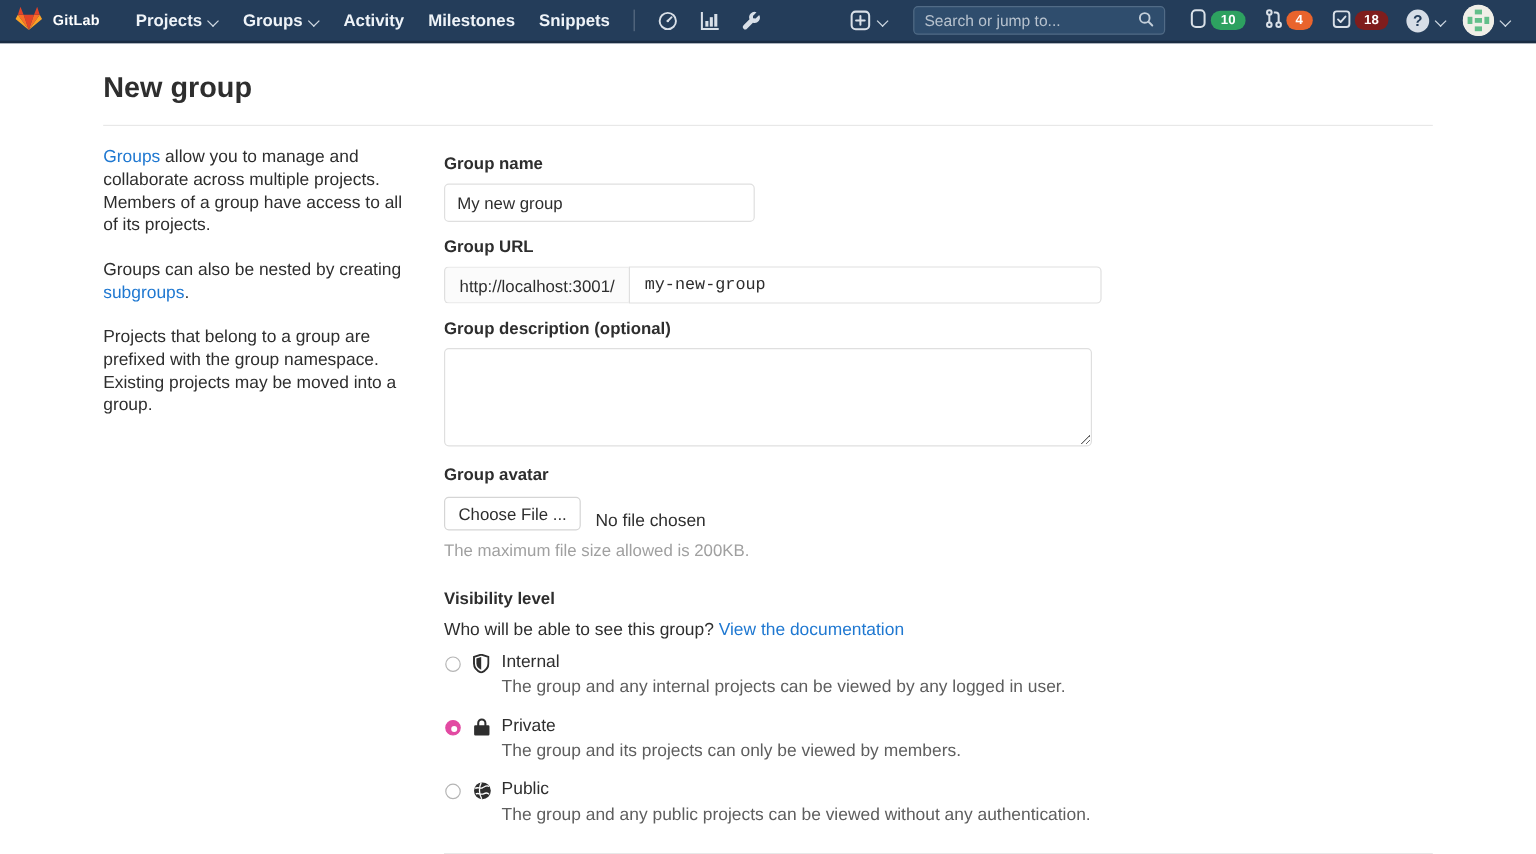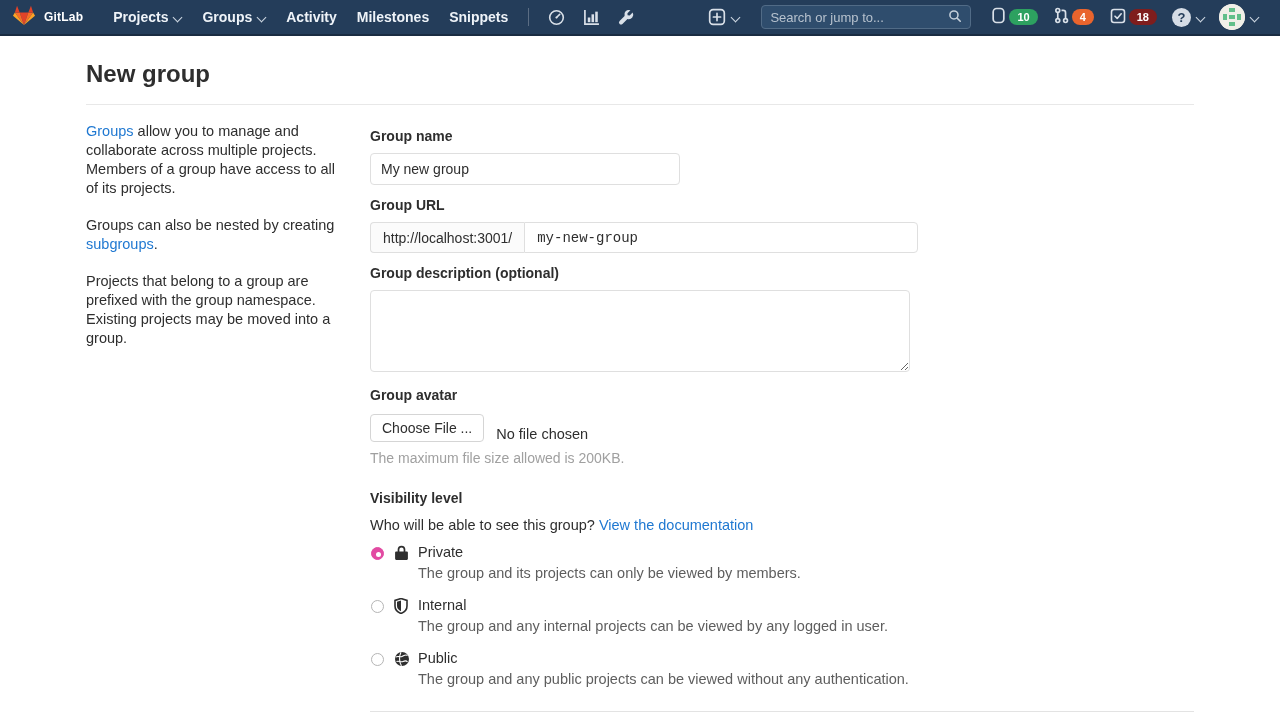--- a/index.html
+++ b/index.html
@@ -85,21 +85,21 @@
   .side-col p { margin-bottom: 18px; }
   a.link { color: #1f78d1; text-decoration: none; cursor: pointer; }
 
   .form-col { flex: 1; }
   .field-label { font-weight: 600; font-size: 14px; color: #2e2e2e; padding: 6px 0 9px 0; }
   .text-input {
     height: 32px; border: 1px solid #dfdfdf; border-radius: 4px;
     font-size: 14px; font-family: inherit; color: #2e2e2e;
     padding: 0 10px; outline: none; background: #fff;
   }
-  .w-name { width: 310px; display: block; margin-bottom: 6px; }
+  .w-name { width: 259px; display: block; margin-bottom: 6px; }
   .url-group { display: flex; width: 548px; margin-bottom: 6px; }
   .url-prepend {
     border: 1px solid #dfdfdf; border-right: none;
     border-radius: 4px 0 0 4px; background: #fbfbfb;
     padding: 0 12px; height: 31px; display: flex; align-items: center;
     font-size: 14px; color: #2e2e2e; white-space: nowrap;
   }
   .url-group input {
     flex: 1; border: 1px solid #dfdfdf; border-radius: 0 4px 4px 0;
     height: 31px; padding: 12px 12px; font-size: 14px; font-family: Liberation Mono, monospace;
@@ -299,44 +299,44 @@
         <button class="file-btn">Choose File ...</button>
         <span class="file-status">No file chosen</span>
       </div>
       <div class="help-text">The maximum file size allowed is 200KB.</div>
 
       <div class="field-label vis-label">Visibility level</div>
       <div class="vis-question"><span>Who will be able to see this group? </span><a class="link">View the documentation</a></div>
 
       
       <div class="radio-option">
-        <span class="radio checked"></span>
-        <span class="opt-icon">
-          <svg width="15" height="16" viewBox="0 0 14 15" fill="#2e2e2e">
-            <path d="M3.4 6 V4.3 a3.6 3.6 0 0 1 7.2 0 V6 H12 a1 1 0 0 1 1 1 v6 a1 1 0 0 1 -1 1 H2 a1 1 0 0 1 -1 -1 V7 a1 1 0 0 1 1 -1 Z M5 6 h4 V4.3 a2 2 0 0 0 -4 0 Z"></path>
-          </svg>
-        </span>
-        <span>
-          <span class="opt-name">Private</span>
-          <div class="opt-desc">The group and its projects can only be viewed by members.</div>
-        </span>
-      </div>
-
-      
-      <div class="radio-option">
         <span class="radio"></span>
         <span class="opt-icon">
           <svg width="14" height="16" viewBox="0 0 14 16">
             <path d="M7 .5 L13 2.4 V8 c0 3.8-2.6 6.2-6 7.5 C3.6 14.2 1 11.8 1 8 V2.4 Z" fill="none" stroke="#2e2e2e" stroke-width="1.6"></path>
             <path d="M7 2.6 V13.2 C4.6 12.1 3 10.3 3 8 V3.8 Z" fill="#2e2e2e"></path>
           </svg>
         </span>
         <span>
           <span class="opt-name">Internal</span>
           <div class="opt-desc">The group and any internal projects can be viewed by any logged in user.</div>
+        </span>
+      </div>
+
+      
+      <div class="radio-option">
+        <span class="radio checked"></span>
+        <span class="opt-icon">
+          <svg width="15" height="16" viewBox="0 0 14 15" fill="#2e2e2e">
+            <path d="M3.4 6 V4.3 a3.6 3.6 0 0 1 7.2 0 V6 H12 a1 1 0 0 1 1 1 v6 a1 1 0 0 1 -1 1 H2 a1 1 0 0 1 -1 -1 V7 a1 1 0 0 1 1 -1 Z M5 6 h4 V4.3 a2 2 0 0 0 -4 0 Z"></path>
+          </svg>
+        </span>
+        <span>
+          <span class="opt-name">Private</span>
+          <div class="opt-desc">The group and its projects can only be viewed by members.</div>
         </span>
       </div>
 
       
       <div class="radio-option">
         <span class="radio"></span>
         <span class="opt-icon">
           <svg width="16" height="16" viewBox="0 0 16 16">
             <circle cx="8" cy="8" r="7" fill="#2e2e2e"></circle>
             <path d="M2 6 C4 4.5 6 6.5 8 5.5 S12 3 13.5 4.5 M2.5 10.5 C5 9.5 7 11.5 9 10.5 s3.5 -1 4.5 .5 M7 1.2 C5 5 5 11 7.5 14.8" stroke="#fff" stroke-width="1.1" fill="none"></path>

